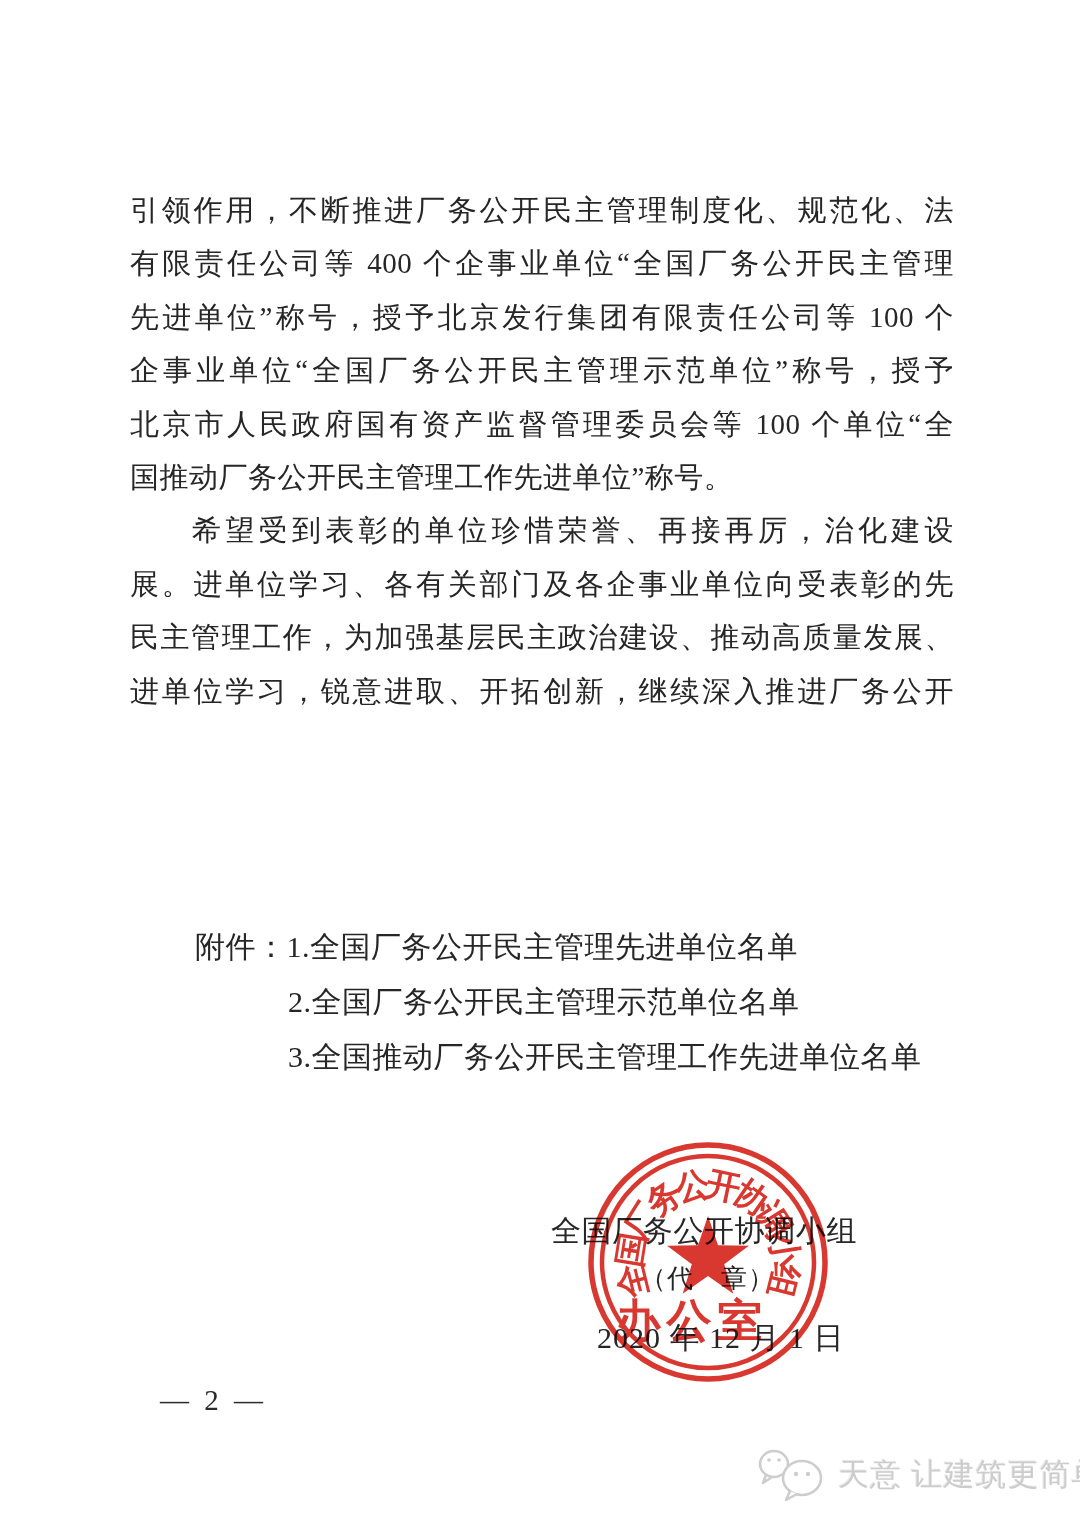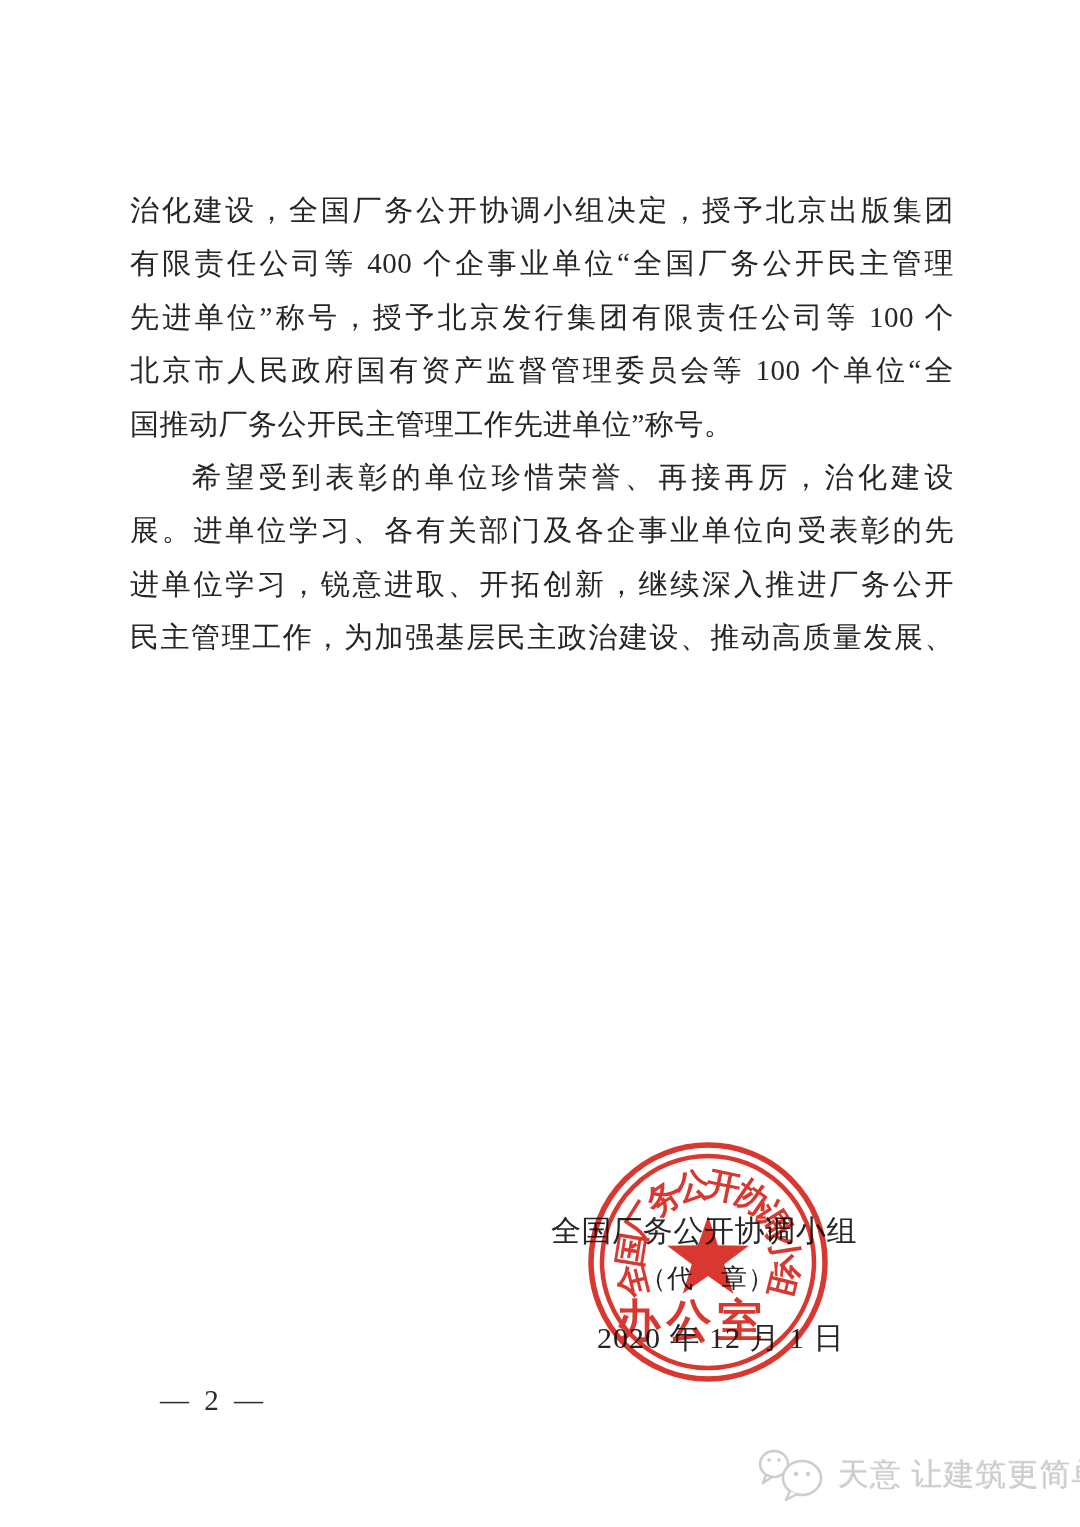--- a/index.html
+++ b/index.html
@@ -85,31 +85,43 @@
     white-space:nowrap;
     font-family:"Liberation Sans","DejaVu Sans",sans-serif;
   }
 </style>
 </head>
 <body>
 
 <div class="page">
 
   <div class="body-text">
-    <div class="line">治化建设，全国厂务公开协调小组决定，授予北京出版集团</div>
+    <div class="line">引领作用，不断推进厂务公开民主管理制度化、规范化、法</div>
     <div class="line">有限责任公司等 400 个企事业单位“全国厂务公开民主管理</div>
     <div class="line">先进单位”称号，授予北京发行集团有限责任公司等 100 个</div>
+    <div class="line">企事业单位“全国厂务公开民主管理示范单位”称号，授予</div>
     <div class="line">北京市人民政府国有资产监督管理委员会等 100 个单位“全</div>
     <div class="line natural">国推动厂务公开民主管理工作先进单位”称号。</div>
     <div class="line indent">希望受到表彰的单位珍惜荣誉、再接再厉，治化建设</div>
     <div class="line">展。进单位学习、各有关部门及各企事业单位向受表彰的先</div>
+    <div class="line">民主管理工作，为加强基层民主政治建设、推动高质量发展、</div>
     <div class="line">进单位学习，锐意进取、开拓创新，继续深入推进厂务公开</div>
-    <div class="line">民主管理工作，为加强基层民主政治建设、推动高质量发展、</div>
   </div>
 
+  <div class="attachment">
+    <div class="row">
+      <span>附件：</span><span>1.全国厂务公开民主管理先进单位名单</span>
+    </div>
+    <div class="row cont">
+      <span>2.全国厂务公开民主管理示范单位名单</span>
+    </div>
+    <div class="row cont">
+      <span>3.全国推动厂务公开民主管理工作先进单位名单</span>
+    </div>
+  </div>
 
   <div class="sig-org">全国厂务公开协调小组</div>
   <div class="sig-note">（代　章）</div>
   <div class="sig-date">2020 年 12 月 1 日</div>
 
   <svg id="seal-svg" class="seal" viewBox="0 0 300 300" xmlns="http://www.w3.org/2000/svg" style="color: rgb(213, 40, 31);">
     <circle cx="150" cy="150" r="117" fill="none" stroke="currentColor" stroke-width="5.5"></circle>
     <circle cx="150" cy="150" r="106" fill="none" stroke="currentColor" stroke-width="4.5"></circle>
     <polygon fill="currentColor" points="150,104 160,133.2 190.9,133.7 166.2,152.3 175.3,181.8 150,164 124.7,181.8 133.8,152.3 109.1,133.7 140,133.2"></polygon>
     <g id="seal-arc">

